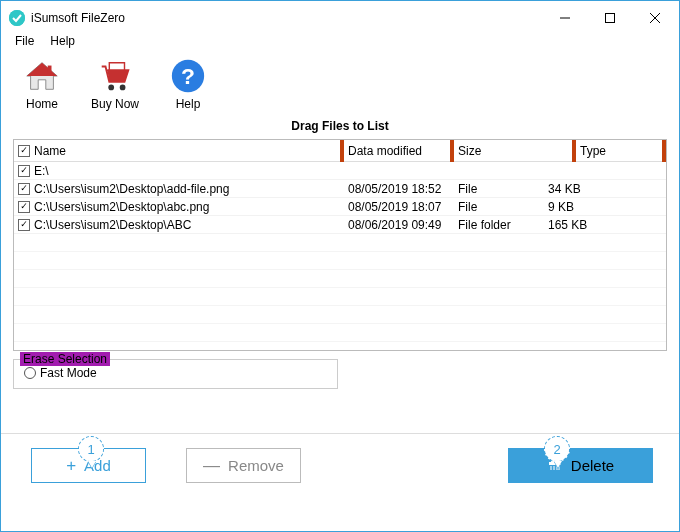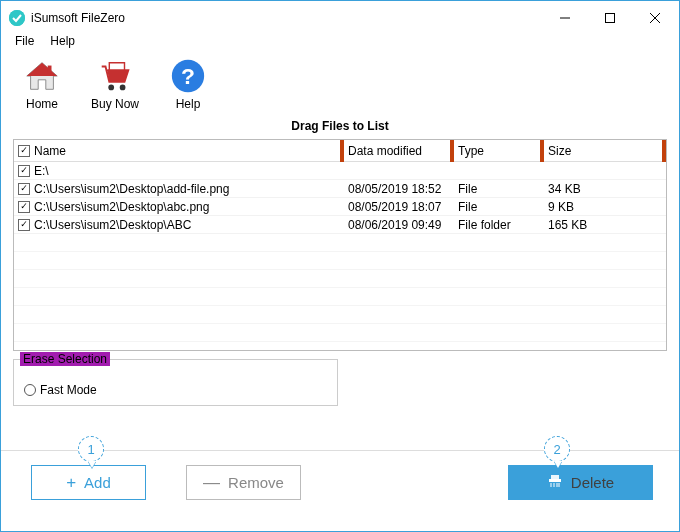--- a/index.html
+++ b/index.html
@@ -40,31 +40,31 @@
     .row-name { width: 330px; display: flex; align-items: center; gap: 4px; padding-left: 4px; }
     .row-date { width: 110px; }
     .row-type { width: 90px; }
     .row-size { flex: 1; }
     .chk { width: 12px; height: 12px; border: 1px solid #666; background: #fff; display: inline-flex; align-items: center; justify-content: center; font-size: 10px; line-height: 1; }
     .chk.checked::after { content: "✓"; color: #000; font-size: 9px; }
     
     
     .erase-section { margin-top: 8px; border: 1px solid #ccc; padding: 6px 10px 8px 10px; width: 325px; position: relative; }
     .erase-legend { position: absolute; top: -8px; left: 6px; background: #a21caf; padding: 0 3px; font-size: 12px; }
-    .erase-modes { display: flex; gap: 33px; margin-top: 17px; }
+    .erase-modes { display: flex; gap: 33px; margin-top: 0px; }
     .radio-item { display: flex; align-items: center; gap: 4px; font-size: 12px; }
     .radio { width: 12px; height: 12px; border: 1px solid #555; border-radius: 50%; display: inline-flex; align-items: center; justify-content: center; }
     .radio.selected::after { content: ""; width: 6px; height: 6px; background: #000; border-radius: 50%; }
     
     
     .bottom-bar { border-top: 1px solid #ddd; margin-top: 36px; padding: 14px 14px 0 30px; display: flex; gap: 40px; align-items: center; }
     .btn { height: 35px; display: flex; align-items: center; justify-content: center; gap: 8px; font-size: 15px; }
     .btn-add { width: 115px; border: 1px solid #3aa0da; color: #3aa0da; background: #fff; }
     .btn-remove { width: 115px; border: 1px solid #bbb; color: #888; background: #fff; }
-    .btn-delete { width: 145px; background: #3aa0da; color: #404040; border: none; margin-left: auto; margin-right: 12px;}
+    .btn-delete { width: 145px; background: #3aa0da; color: #000000; border: none; margin-left: auto; margin-right: 12px;}
     
     
     .callout { position: absolute; width: 26px; height: 26px; border: 1.5px dashed #3aa0da; border-radius: 50%; background: #fff; display: flex; align-items: center; justify-content: center; color: #3aa0da; font-size: 13px; }
     .callout::after { content: ""; position: absolute; bottom: -7px; left: 9px; width: 0; height: 0; border-left: 4px solid transparent; border-right: 4px solid transparent; border-top: 7px solid #fff; filter: drop-shadow(0 1px 0 #3aa0da); }
     .callout-1 { left: 78px; top: 436px; }
     .callout-2 { left: 544px; top: 436px; }
     
     
     .home-icon svg, .cart-icon svg, .help-icon svg, .about-icon svg { width: 38px; height: 38px; }
   </style>
@@ -140,22 +140,22 @@
 <div class="content">
   <div class="drag-label">Drag Files to List</div>
 
   <div class="file-list">
     <div class="file-header">
       <div class="col col-name">
         <span class="chk checked"></span>
         <span>Name</span>
       </div>
       <div class="col col-date">Data modified</div>
+      <div class="col col-size">Size</div>
       <div class="col col-type">Type</div>
-      <div class="col col-size">Size</div>
     </div>
 
     <div class="file-row">
       <div class="row-name">
           <span class="chk checked"></span>
           <span>E:\</span>
         </div>
       <div class="row-cell row-date"></div>
       <div class="row-cell row-type"></div>
       <div class="row-cell row-size"></div>

